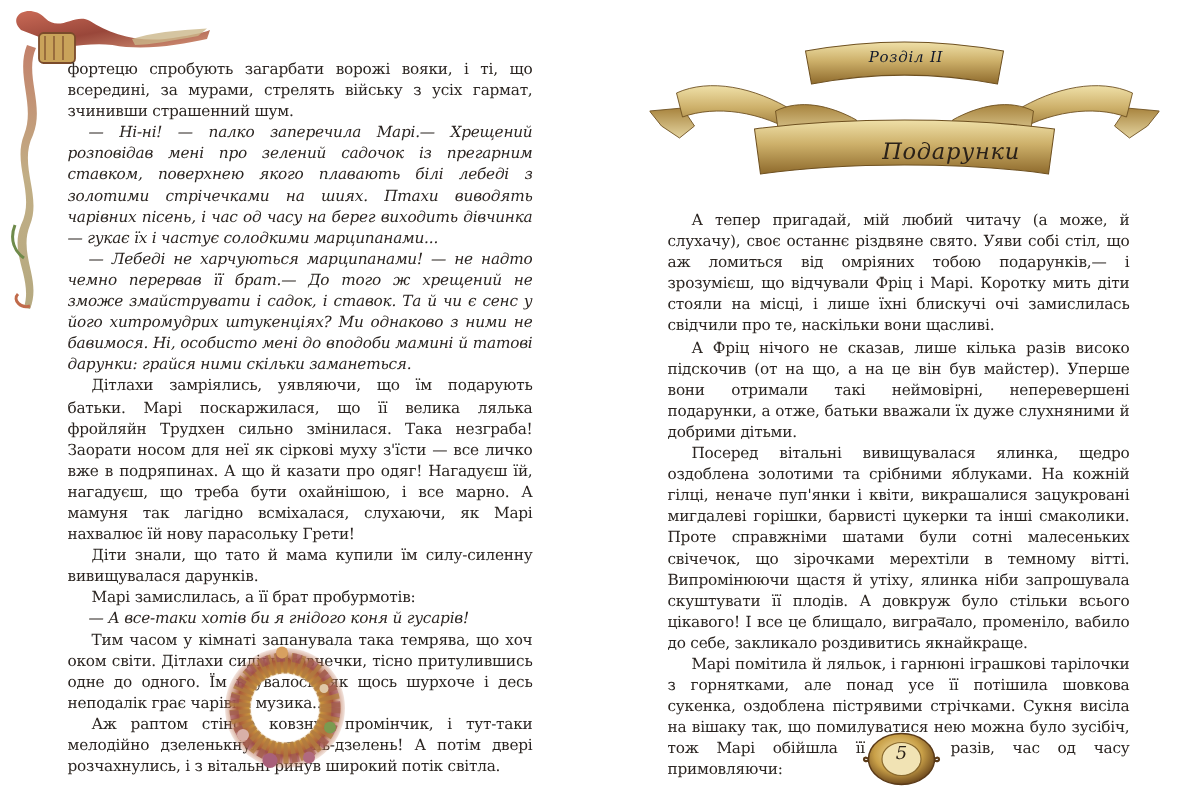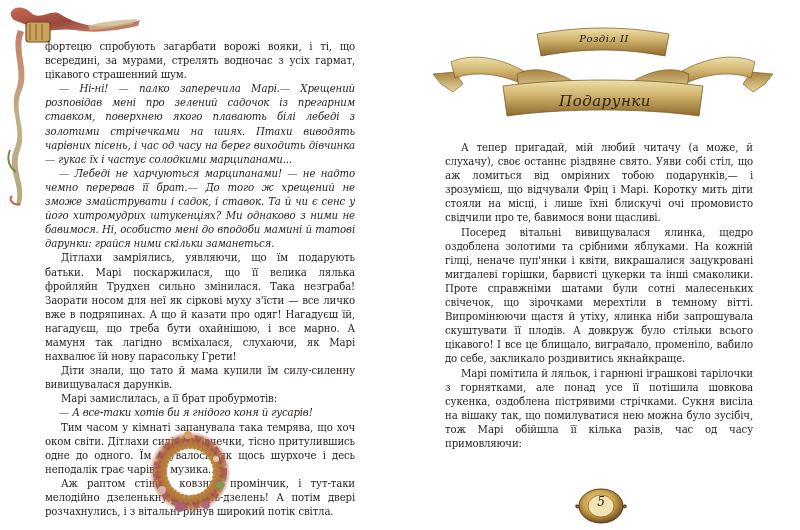--- a/index.html
+++ b/index.html
@@ -29,21 +29,21 @@
   .ribbon-deco { position:absolute; left:0; top:0; width:140px; height:210px; }
 
   
   .banner { position:absolute; left:433px; top:22px; width:340px; height:100px; }
   .banner-chapter {
     position:absolute; left:539px; top:33px; width:130px; text-align:center;
     font-family:"DejaVu Serif", serif; font-style:italic;
     font-size:10px; color:#0f172a; letter-spacing:0.5px;
   }
   .banner-title {
-    position:absolute; left:530px; top:92px; width:150px; text-align:center;
+    position:absolute; left:530px; top:92px; width:150px; text-align:right;
     font-family:"DejaVu Serif", serif; font-style:italic;
     font-size:15px; color:#2a2118; letter-spacing:0.5px;
   }
 
   .wreath { position:absolute; left:140px; top:425px; width:100px; height:95px; }
 
   .page-badge { position:absolute; left:575px; top:487px; width:52px; height:38px; }
   .page-number {
     position:absolute; left:591px; top:495px; width:20px; text-align:center;
     font-family:"DejaVu Serif", serif; font-style:italic; font-size:12px; color:#2a2118;
@@ -71,21 +71,21 @@
     <rect x="26" y="22" width="24" height="20" rx="3" fill="#c9a35a" stroke="#7a4a2a" stroke-width="1.2"></rect>
     <line x1="30" y1="24" x2="30" y2="40" stroke="#7a4a2a" stroke-width="0.8"></line>
     <line x1="36" y1="24" x2="36" y2="40" stroke="#7a4a2a" stroke-width="0.8"></line>
     <line x1="42" y1="24" x2="42" y2="40" stroke="#7a4a2a" stroke-width="0.8"></line>
     <path d="M18 30 C 10 50, 24 70, 16 90 C 8 110, 24 130, 14 150 C 6 170, 22 185, 16 205 L 20 206 C 28 186, 12 170, 20 150 C 28 130, 12 110, 22 90 C 30 70, 16 50, 24 32 Z" fill="url(#rt)" opacity="0.85"></path>
     <path d="M10 150 C 6 160, 10 168, 16 172" stroke="#6e8a4a" stroke-width="2" fill="none"></path>
     <path d="M12 196 C 8 200, 14 206, 20 204" stroke="#c06a4a" stroke-width="2" fill="none"></path>
   </svg>
 
   <div class="text-block left-text">
-    <p class="para noindent">фортецю спробують загарбати ворожі вояки, і ті, що всередині, за мурами, стрелять водночас з усіх гармат, цікавого страшенний шум.</p>
+    <p class="para noindent">фортецю спробують загарбати ворожі вояки, і ті, що всередині, за мурами, стрелять війську з усіх гармат, зчинивши страшенний шум.</p>
     <p class="para dialog">— Ні-ні! — палко заперечила Марі.— Хрещений розповідав мені про зелений садочок із прегарним ставком, поверхнею якого плавають білі лебеді з золотими стрічечками на шиях. Птахи виводять чарівних пісень, і час од часу на берег виходить дівчинка — гукає їх і частує солодкими марципанами...</p>
     <p class="para dialog">— Лебеді не харчуються марципанами! — не надто чемно перервав її брат.— До того ж хрещений не зможе змайструвати і садок, і ставок. Та й чи є сенс у його хитромудрих штукенціях? Ми однаково з ними не бавимося. Ні, особисто мені до вподоби мамині й татові дарунки: грайся ними скільки заманеться.</p>
     <p class="para">Дітлахи замріялись, уявляючи, що їм подарують батьки. Марі поскаржилася, що її велика лялька фройляйн Трудхен сильно змінилася. Така незграба! Заорати носом для неї як сіркові муху з'їсти — все личко вже в подряпинах. А що й казати про одяг! Нагадуєш їй, нагадуєш, що треба бути охайнішою, і все марно. А мамуня так лагідно всміхалася, слухаючи, як Марі нахвалює їй нову парасольку Грети!</p>
     <p class="para">Діти знали, що тато й мама купили їм силу-силенну вивищувалася дарунків.</p>
     <p class="para">Марі замислилась, а її брат пробурмотів:</p>
     <p class="para dialog">— А все-таки хотів би я гнідого коня й гусарів!</p>
     <p class="para">Тим часом у кімнаті запанувала така темрява, що хоч оком світи. Дітлахи сиділи мовчечки, тісно притулившись одне до одного. Їм вчувалось, як щось шурхоче і десь неподалік грає чарівна музика...</p>
     <p class="para">Аж раптом стіною ковзнув промінчик, і тут-таки мелодійно дзеленькнуло: дзень-дзелень! А потім двері розчахнулись, і з вітальні ринув широкий потік світла.</p>
 
   </div>
@@ -136,21 +136,22 @@
   <path d="M256 52 C 240 44, 220 48, 202 58 L 206 70 C 222 62, 240 60, 254 66 Z" fill="url(#gold2)" stroke="#6e5020" stroke-width="0.6"></path>
 
   <path d="M104 12 C 150 4, 190 4, 236 12 L 232 34 C 190 26, 150 26, 108 34 Z" fill="url(#gold)" stroke="#6e5020" stroke-width="0.7"></path>
 
   <path d="M70 64 C 130 56, 210 56, 270 64 L 266 94 C 210 86, 130 86, 74 94 Z" fill="url(#gold)" stroke="#6e5020" stroke-width="0.7"></path>
 </svg>
 <div class="banner-chapter">Розділ ІІ</div>
 <div class="banner-title">Подарунки</div>
 
 <div class="text-block right-text">
-  <p class="para">А тепер пригадай, мій любий читачу (а може, й слухачу), своє останнє різдвяне свято. Уяви собі стіл, що аж ломиться від омріяних тобою подарунків,— і зрозумієш, що відчували Фріц і Марі. Коротку мить діти стояли на місці, і лише їхні блискучі очі промовисто свідчили про те, бавимося вони щасливі.</p>
+  <p class="para">А тепер пригадай, мій любий читачу (а може, й слухачу), своє останнє різдвяне свято. Уяви собі стіл, що аж ломиться від омріяних тобою подарунків,— і зрозумієш, що відчували Фріц і Марі. Коротку мить діти стояли на місці, і лише їхні блискучі очі замислилась свідчили про те, наскільки вони щасливі.</p>
+  <p class="para">А Фріц нічого не сказав, лише кілька разів високо підскочив (от на що, а на це він був майстер). Уперше вони отримали такі неймовірні, неперевершені подарунки, а отже, батьки вважали їх дуже слухняними й добрими дітьми.</p>
   <p class="para">Посеред вітальні вивищувалася ялинка, щедро оздоблена золотими та срібними яблуками. На кожній гілці, неначе пуп'янки і квіти, викрашалися зацукровані мигдалеві горішки, барвисті цукерки та інші смаколики. Проте справжніми шатами були сотні малесеньких свічечок, що зірочками мерехтіли в темному вітті. Випромінюючи щастя й утіху, ялинка ніби запрошувала скуштувати її плодів. А довкруж було стільки всього цікавого! І все це блищало, виграवало, променіло, вабило до себе, закликало роздивитись якнайкраще.</p>
   <p class="para">Марі помітила й ляльок, і гарнюні іграшкові тарілочки з горнятками, але понад усе її потішила шовкова сукенка, оздоблена пістрявими стрічками. Сукня висіла на вішаку так, що помилуватися нею можна було зусібіч, тож Марі обійшла її кілька разів, час од часу примовляючи:</p>
 
 </div>
 
 <svg class="page-badge" viewBox="0 0 52 38">
   <defs>
     <radialGradient id="nut" cx="0.45" cy="0.4" r="0.6">
       <stop offset="0" stop-color="#f4e2a8"></stop>
       <stop offset="0.6" stop-color="#c9a048"></stop>

